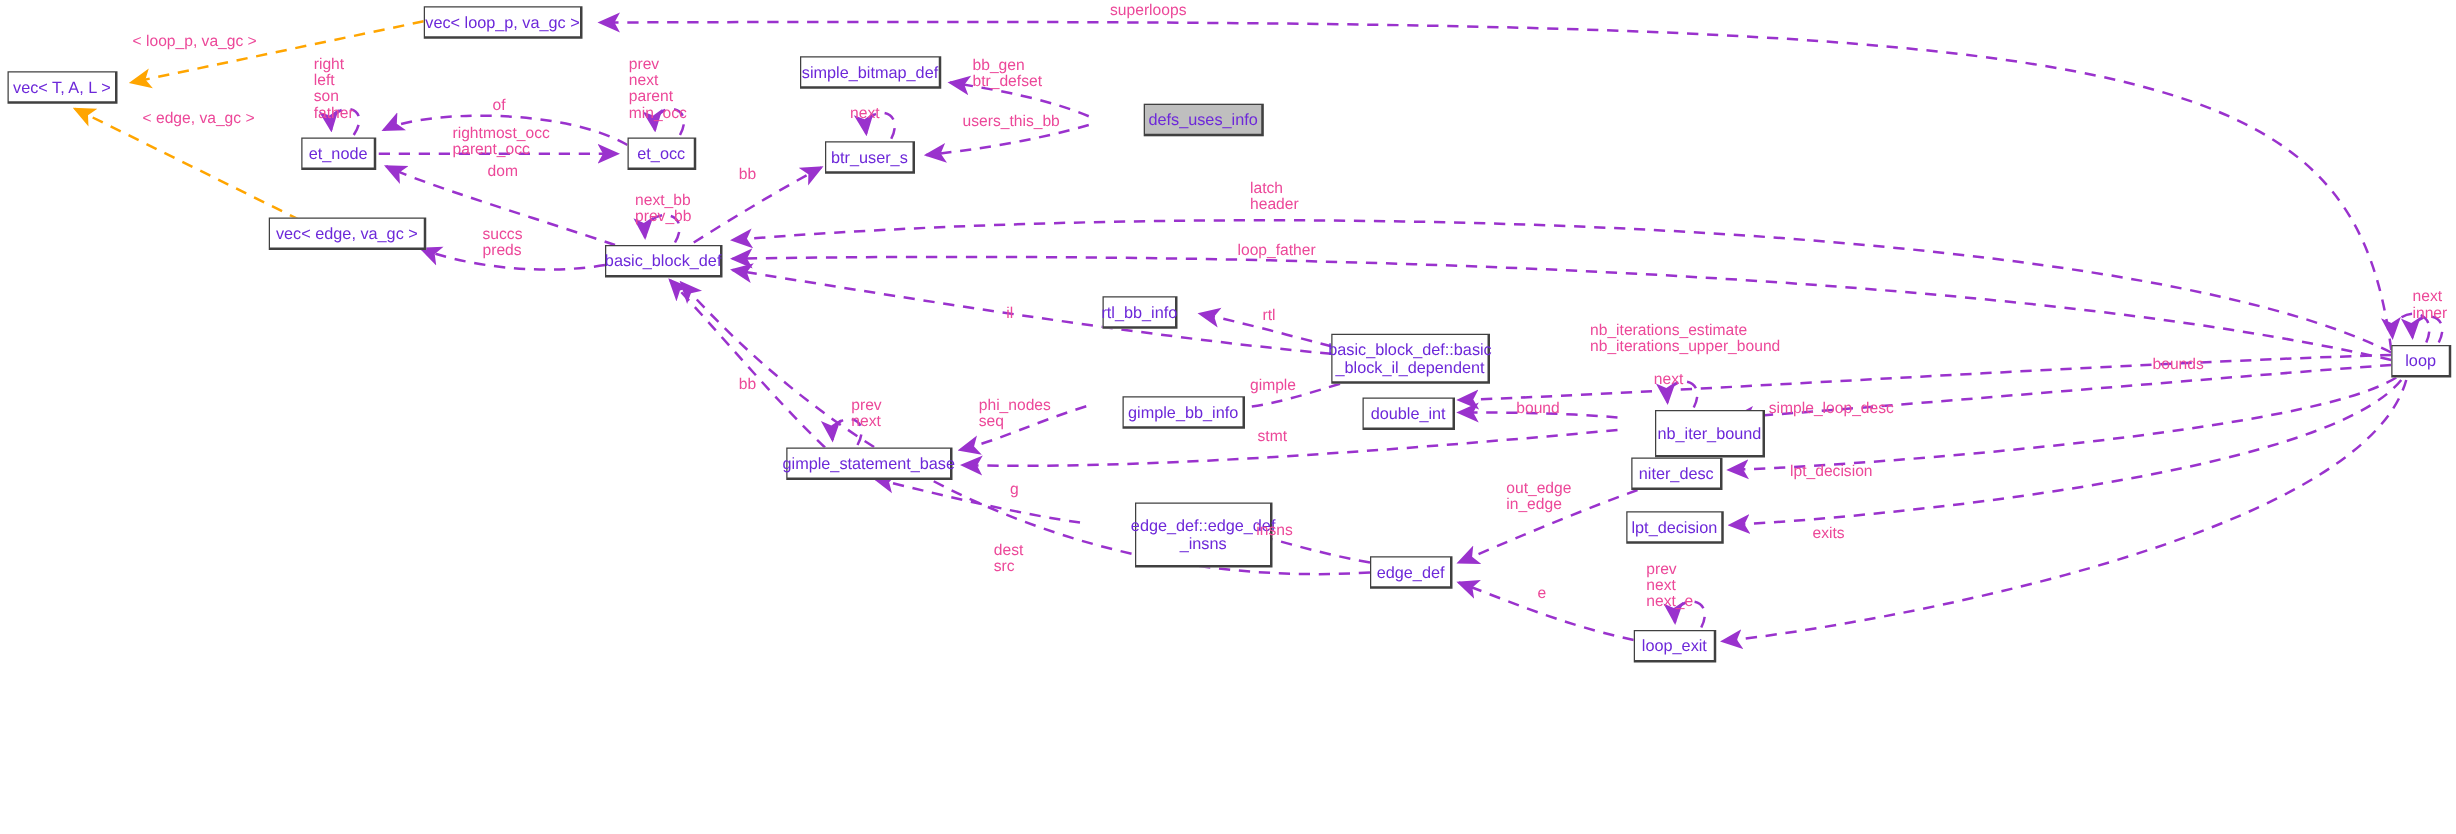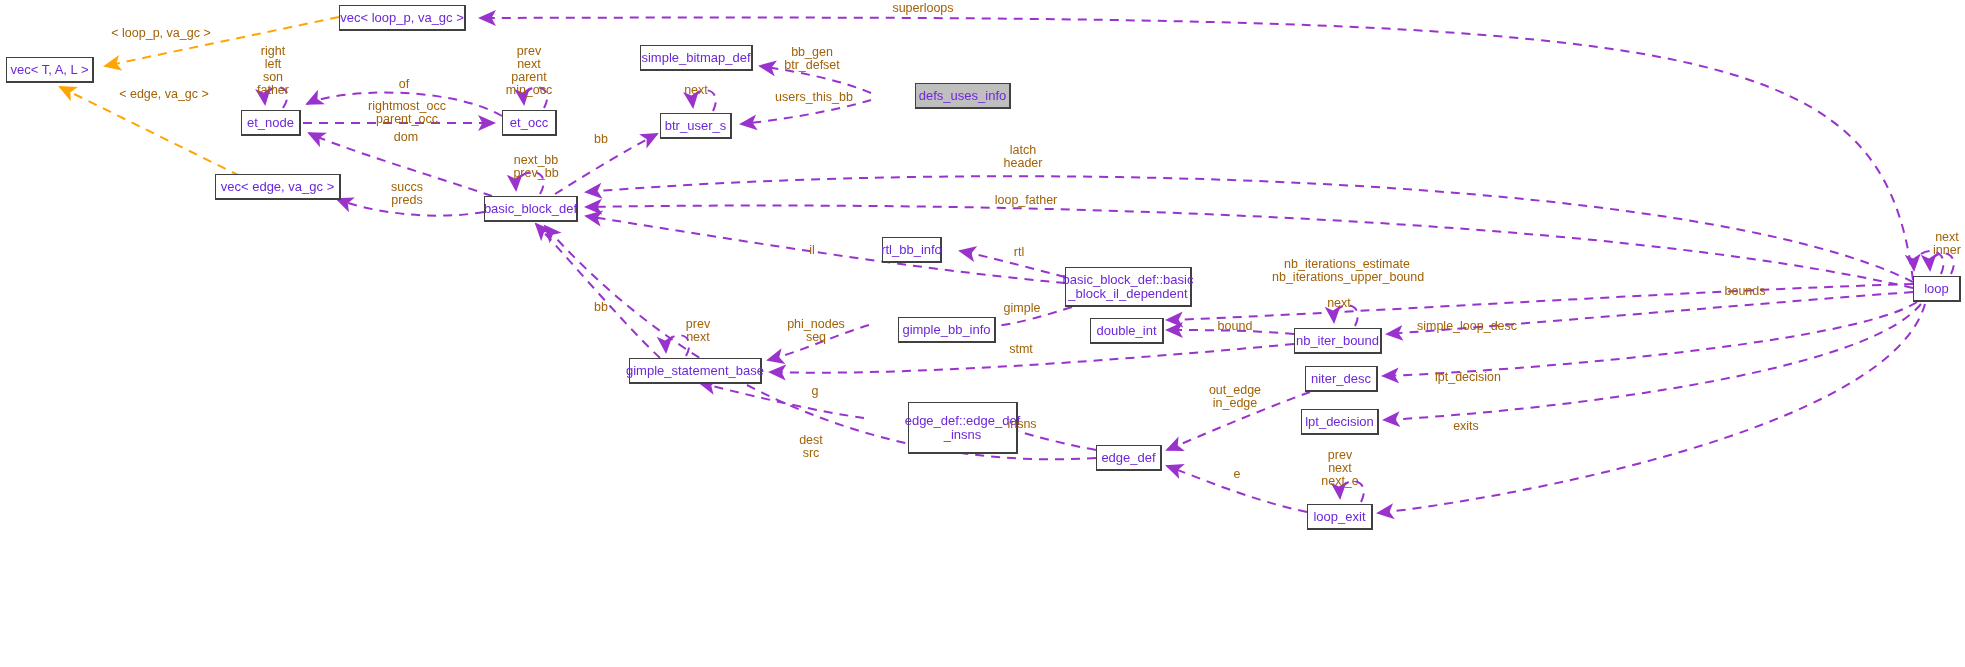--- a/index.html
+++ b/index.html
@@ -5,22 +5,22 @@
   html,body{margin:0;padding:0;background:#ffffff;}
   #canvas{position:relative;width:1965px;height:667px;background:#ffffff;
           font-family:"Liberation Sans","DejaVu Sans",sans-serif;overflow:hidden;}
   svg.edges{position:absolute;left:0;top:0;width:1965px;height:667px;}
   .node{position:absolute;box-sizing:border-box;background:#ffffff;
         border:1px solid #404040;border-right:2px solid #404040;border-bottom:2px solid #404040;
         color:#6d28d9;font-size:13px;line-height:14px;
         display:flex;align-items:center;justify-content:center;text-align:center;
         white-space:pre;}
   .node.hl{background:#bfbfbf;margin-left:44px;}
-  .elabel{position:absolute;color:#a16207;font-size:12.5px;line-height:13px;
-          white-space:pre;text-align:center;}
+  .elabel{position:absolute;color:#ec4899;font-size:12.5px;line-height:13px;
+          white-space:pre;text-align:left;}
 </style>
 </head>
 <body>
 
 <div id="canvas">
 
   <svg class="edges" viewBox="0 0 1965 667" xmlns="http://www.w3.org/2000/svg">
     <defs>
       <marker id="arrP" markerWidth="9" markerHeight="9" refX="8" refY="4.5" orient="auto">
         <path d="M0,0.5 L9,4.5 L0,8.5 L2.2,4.5 Z" fill="#9a32cd"></path>
@@ -117,21 +117,21 @@
   <div class="node" style="left:502px;top:110px;width:55px;height:26px">et_occ</div>
   <div class="node" style="left:640px;top:45px;width:113px;height:26px">simple_bitmap_def</div>
   <div class="node" style="left:660px;top:113px;width:72px;height:26px">btr_user_s</div>
   <div class="node hl" style="left:871px;top:83px;width:96px;height:26px">defs_uses_info</div>
   <div class="node" style="left:484px;top:196px;width:94px;height:26px">basic_block_def</div>
   <div class="node" style="left:882px;top:237px;width:60px;height:26px">rtl_bb_info</div>
   <div class="node" style="left:1065px;top:267px;width:127px;height:40px">basic_block_def::basic
 _block_il_dependent</div>
   <div class="node" style="left:898px;top:317px;width:98px;height:26px">gimple_bb_info</div>
   <div class="node" style="left:1090px;top:318px;width:74px;height:26px">double_int</div>
-  <div class="node" style="left:1294px;top:328px;width:88px;height:26px">nb_iter_bound</div>
+  <div class="node" style="left:1324px;top:328px;width:88px;height:38px">nb_iter_bound</div>
   <div class="node" style="left:1913px;top:276px;width:48px;height:26px">loop</div>
   <div class="node" style="left:629px;top:358px;width:133px;height:26px">gimple_statement_base</div>
   <div class="node" style="left:1305px;top:366px;width:73px;height:26px">niter_desc</div>
   <div class="node" style="left:1301px;top:409px;width:78px;height:26px">lpt_decision</div>
   <div class="node" style="left:908px;top:402px;width:110px;height:52px">edge_def::edge_def
 _insns</div>
   <div class="node" style="left:1096px;top:445px;width:66px;height:26px">edge_def</div>
   <div class="node" style="left:1307px;top:504px;width:66px;height:26px">loop_exit</div>
 
   <div class="elabel" style="left:888px;top:2px;width:70px">superloops</div>

